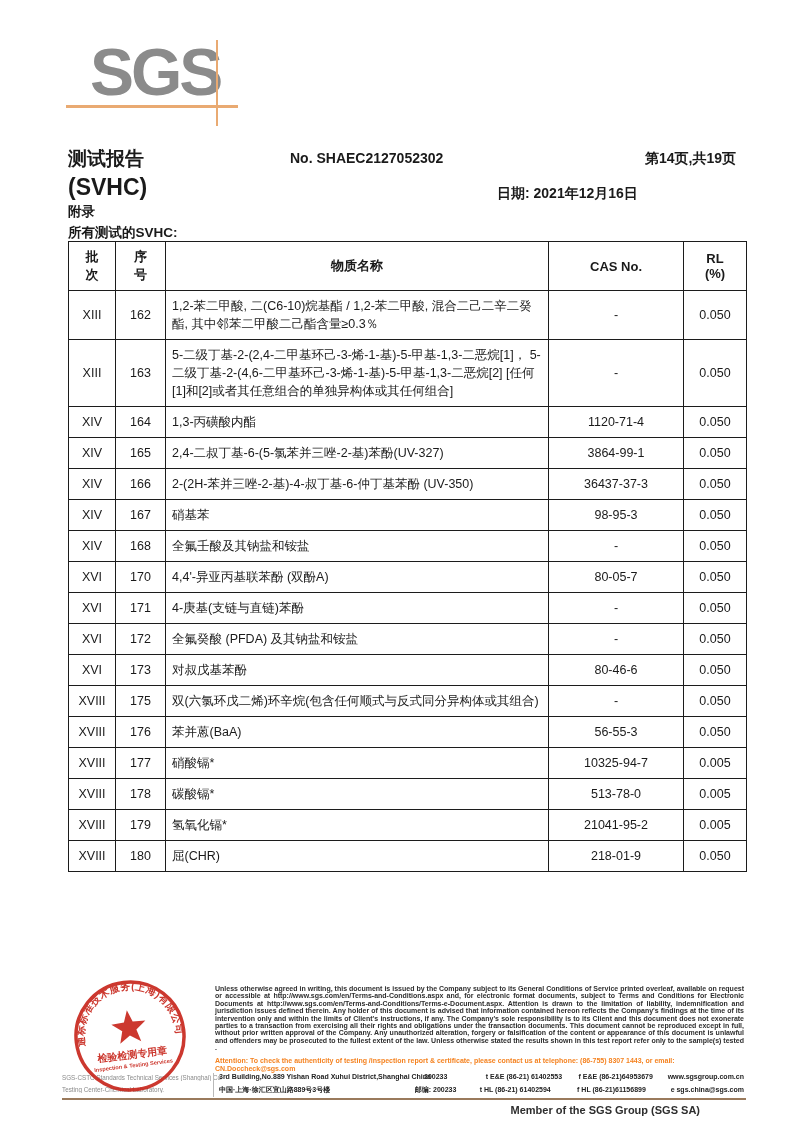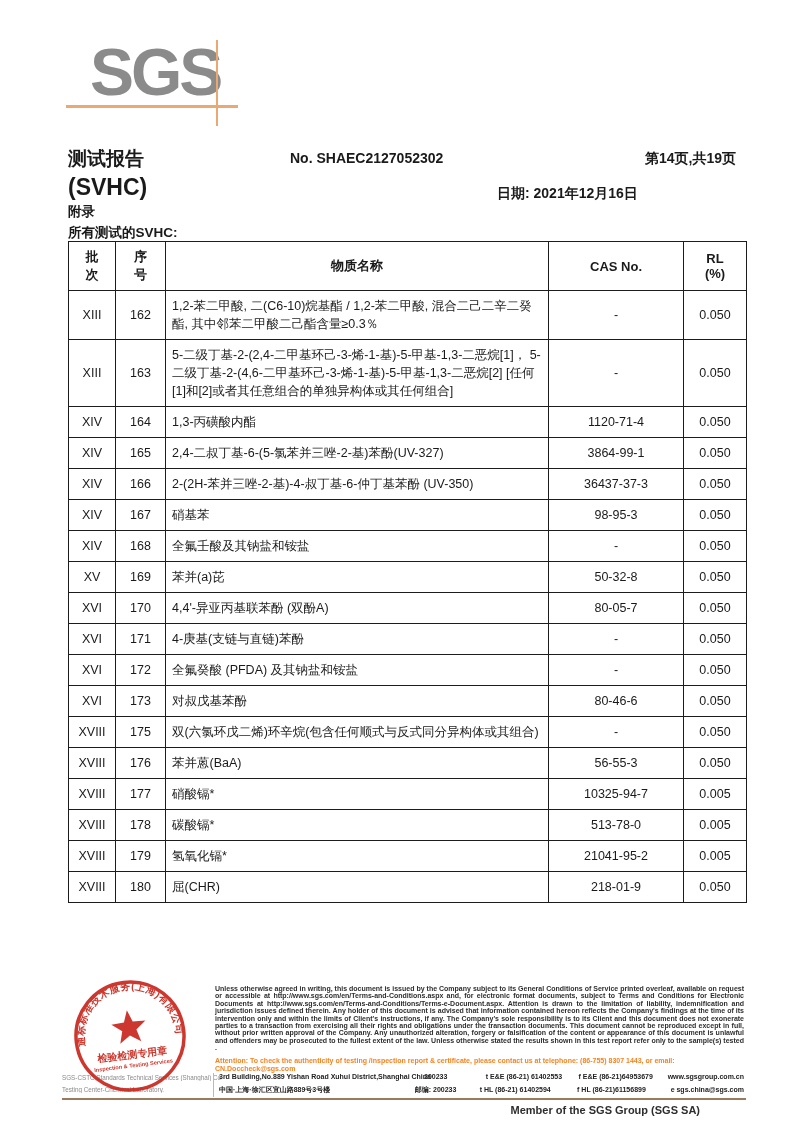--- a/index.html
+++ b/index.html
@@ -153,27 +153,20 @@
             <td class="c4">0.050</td>
           </tr>
           <tr>
             <td class="c0">XIV</td>
             <td class="c1">168</td>
             <td class="c2">全氟壬酸及其钠盐和铵盐</td>
             <td class="c3">-</td>
             <td class="c4">0.050</td>
           </tr>
           <tr>
-            <td class="c0">XV</td>
-            <td class="c1">169</td>
-            <td class="c2">苯并(a)芘</td>
-            <td class="c3">50-32-8</td>
-            <td class="c4">0.050</td>
-          </tr>
-          <tr>
             <td class="c0">XVI</td>
             <td class="c1">170</td>
             <td class="c2">4,4'-异亚丙基联苯酚 (双酚A)</td>
             <td class="c3">80-05-7</td>
             <td class="c4">0.050</td>
           </tr>
           <tr>
             <td class="c0">XVI</td>
             <td class="c1">171</td>
             <td class="c2">4-庚基(支链与直链)苯酚</td>

